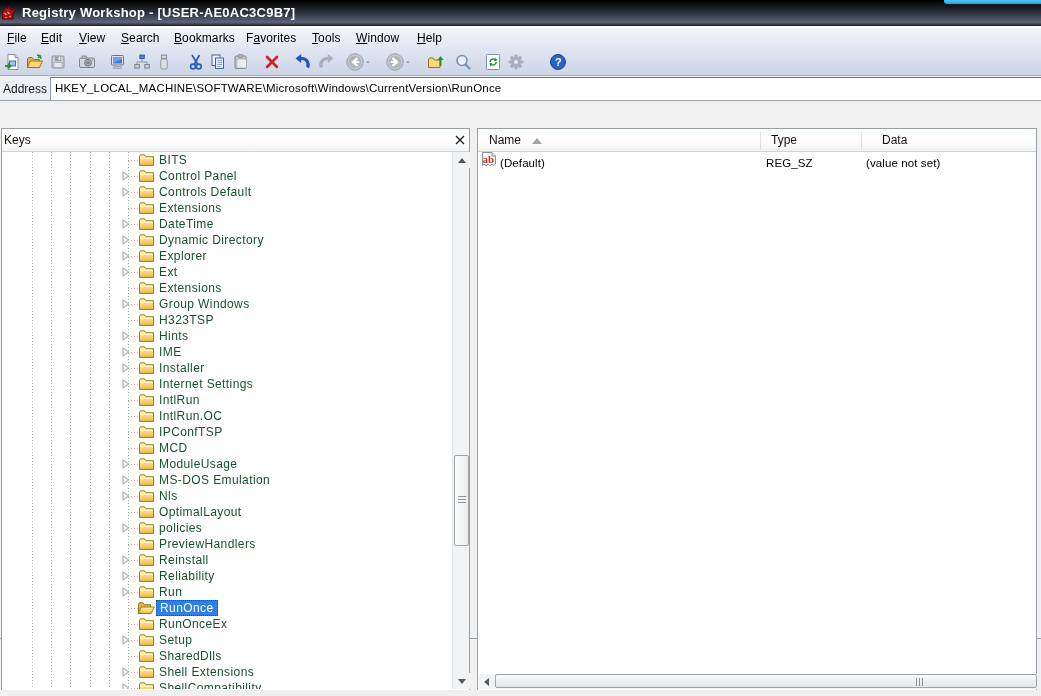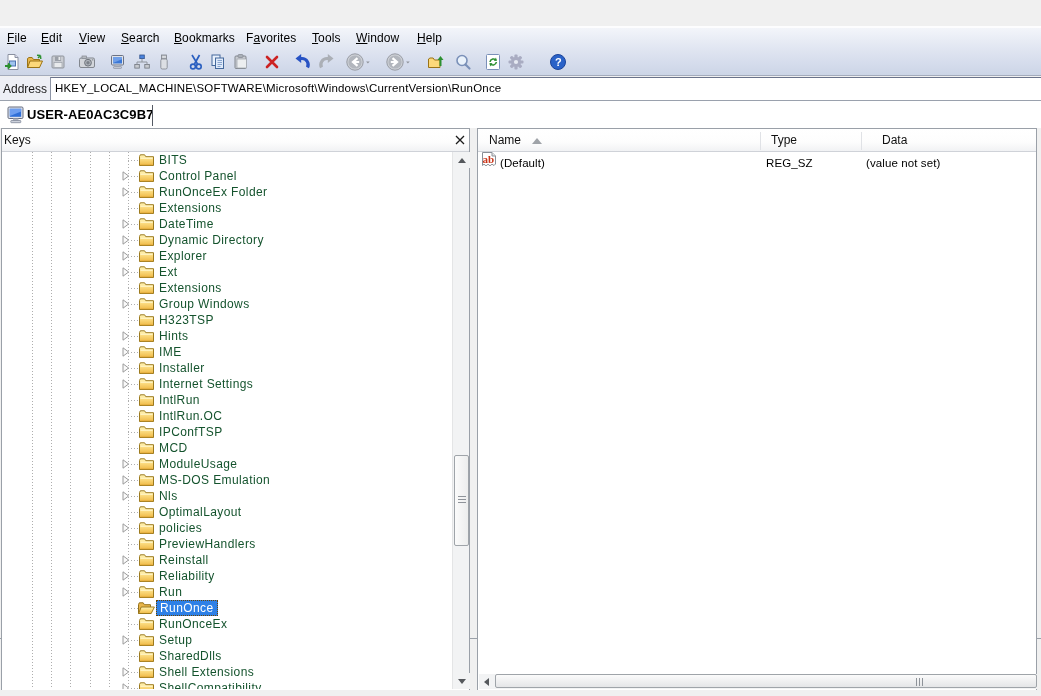--- a/index.html
+++ b/index.html
@@ -67,20 +67,28 @@
         <path d="M1.4 4.2 L13.6 4.2" stroke="#fff8d2" stroke-width="1.1" fill="none"></path>
         <path d="M1.4 10.8 L13.6 10.8" stroke="#e2a93c" stroke-width=".8" fill="none"></path>
       </symbol>
 <symbol id="fopen" viewBox="0 0 17 12">
         <path d="M.5 11.5 L.5 2.5 L1.3 .8 L5.2 .8 L6.4 2.7 L12.5 2.7 L12.5 11.5 Z" fill="#e8b54a" stroke="#96721a" stroke-width="1"></path>
         <path d="M3.2 5 L16.4 5 L13.2 11.5 L.6 11.5 Z" fill="url(#fg)" stroke="#9c7a1e" stroke-width="1"></path>
       </symbol>
 </defs>
   </svg>
 <div id="win">
+  <div id="title">
+    <svg style="position:absolute;left:1px;top:3px" width="15" height="17" viewBox="0 0 14 17">
+      <path d="M1 16 L1 9 L3 7 L4 4 L6 6 L7 3 L9 6 L10 8 L12 5 L13 8 L11 11 L12 16 Z" fill="#b01010" stroke="#5d0606" stroke-width="1"></path>
+      <path d="M3 10 l2 2 M6 9 l2 2 M4 14 l1 1 M8 13 l1 1" stroke="#ff9a9a" stroke-width="1.2"></path>
+    </svg>
+    <span class="txt">Registry Workshop - [USER-AE0AC3C9B7]</span>
+    <div id="bluestrip"></div>
+  </div>
   <div id="wline"></div>
   <div id="addr">
     <span class="lab">Address</span>
     <div id="addrbox">HKEY_LOCAL_MACHINE\SOFTWARE\Microsoft\Windows\CurrentVersion\RunOnce</div>
   </div>
   <div id="bar">
     <span class="mi" style="left:7px"><u>F</u>ile</span>
     <span class="mi" style="left:41px"><u>E</u>dit</span>
     <span class="mi" style="left:79px"><u>V</u>iew</span>
     <span class="mi" style="left:121px"><u>S</u>earch</span>
@@ -198,31 +206,20 @@
           <circle cx="9" cy="9" r="5"></circle>
         </g>
         <circle cx="9" cy="9" r="2.1" fill="#e6eaf2"></circle>
       </svg>
     <svg class="ticon" style="left:549px;top:25px" width="18" height="18" viewBox="0 0 18 18">
         <circle cx="9" cy="9" r="7.5" fill="#2a62c8" stroke="#1b449a"></circle>
         <text x="6" y="13" font-size="11" font-weight="bold" fill="#fff" font-family="Liberation Sans,sans-serif">?</text>
       </svg>
   </div>
   <div id="addrline"></div>
-  <div id="tabrow">
-    <svg style="position:absolute;left:7px;top:5px" width="18" height="18" viewBox="0 0 18 18">
-      <rect x="1" y="1" width="15" height="11.5" rx="1.2" fill="#dfe2ea" stroke="#646c80"></rect>
-      <rect x="2.8" y="2.8" width="11.4" height="8" fill="#2f6fd8"></rect>
-      <path d="M2.8 2.8 h11.4 v2.6 l-11.4 4.6 Z" fill="#6d9ef0"></path>
-      <rect x="6" y="12.5" width="5.5" height="2" fill="#aeb3bf"></rect>
-      <rect x="3.8" y="14.5" width="10" height="2.2" rx=".6" fill="#cdd2dc" stroke="#737b8e" stroke-width=".7"></rect>
-    </svg>
-    <span class="ttxt">USER-AE0AC3C9B7</span>
-    <div id="tabsep"></div>
-  </div>
   <div id="main">
     <div id="lp">
       <div class="phead">
           <span>Keys</span>
         <svg id="keysx" width="10" height="10" viewBox="0 0 10 10" style="left:453px;top:6px">
             <path d="M1 1 L9 9 M9 1 L1 9" stroke="#1c1c1c" stroke-width="1.3"></path>
           </svg>
       </div>
       <div id="tree">
         <i class="vd" style="left:30px"></i>
@@ -244,21 +241,21 @@
             <use href="#fclosed"></use>
           </svg>
           <span class="lbl" style="left:157px;top:17px">Control Panel</span>
 <svg class="aro" style="left:120px;top:35px" width="8" height="10" viewBox="0 0 8 10">
             <path d="M1 .8 L6.6 5 L1 9.2 Z" fill="#fafafa" stroke="#9a9a9a" stroke-width="1"></path>
           </svg>
           <i class="hd" style="left:129px;top:40px;width:8px"></i>
           <svg class="fo" style="left:137px;top:34px" width="15" height="12">
             <use href="#fclosed"></use>
           </svg>
-          <span class="lbl" style="left:157px;top:33px">RunOnceEx Folder</span>
+          <span class="lbl" style="left:157px;top:33px">Controls Default</span>
 <i class="hd" style="left:126px;top:56px;width:11px"></i>
           <svg class="fo" style="left:137px;top:50px" width="15" height="12">
             <use href="#fclosed"></use>
           </svg>
           <span class="lbl" style="left:157px;top:49px">Extensions</span>
 <svg class="aro" style="left:120px;top:67px" width="8" height="10" viewBox="0 0 8 10">
             <path d="M1 .8 L6.6 5 L1 9.2 Z" fill="#fafafa" stroke="#9a9a9a" stroke-width="1"></path>
           </svg>
           <i class="hd" style="left:129px;top:72px;width:8px"></i>
           <svg class="fo" style="left:137px;top:66px" width="15" height="12">

